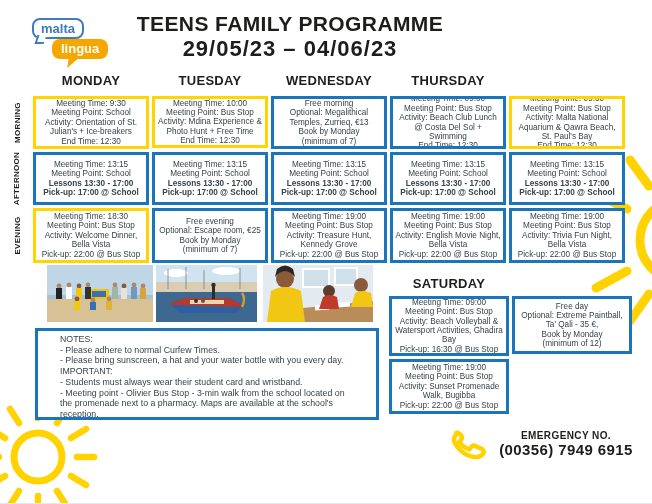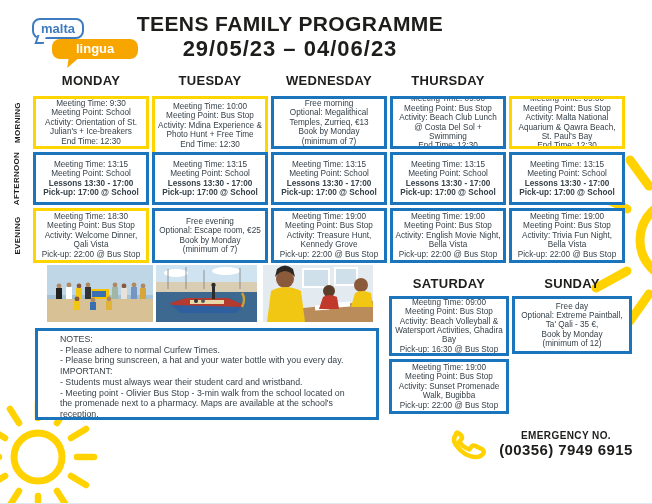--- a/index.html
+++ b/index.html
@@ -23,21 +23,21 @@
   .dates{font-size:22px;font-weight:800;letter-spacing:1px;line-height:1.2;}
   
   .logo{position:absolute;left:30px;top:12px;width:86px;height:62px;}
   .bub{position:absolute;font-weight:bold;border-radius:8px;white-space:nowrap;}
   .bub-malta{left:2px;top:6px;background:#fff;border:2.5px solid var(--logo-blue);
     color:var(--logo-blue);font-size:13px;line-height:17px;padding:0 7px;z-index:1;}
   .bub-malta:after{content:"";position:absolute;left:2px;bottom:-7px;width:7px;height:7px;
     background:#fff;border-left:2.5px solid var(--logo-blue);border-bottom:2.5px solid var(--logo-blue);
     transform:skewX(-18deg);}
   .bub-lingua{left:22px;top:27px;background:var(--logo-orange);color:#fff;
-    font-size:13px;line-height:18px;padding:1px 24px;z-index:2;}
+    font-size:13px;line-height:18px;padding:1px 9px;z-index:2;}
   .bub-lingua:after{content:"";position:absolute;left:16px;bottom:-9px;width:0;height:0;
     border-top:11px solid var(--logo-orange);border-right:11px solid transparent;
     transform:skewX(-8deg);}
   
   .dayhead,.wkhead{position:absolute;text-align:center;font-size:13px;font-weight:800;
     letter-spacing:.3px;color:var(--ink);}
   .rowlab{position:absolute;left:4px;width:26px;display:flex;align-items:center;justify-content:center;}
   .rowlab span{transform:rotate(-90deg);white-space:nowrap;font-size:8px;font-weight:bold;letter-spacing:.3px;}
   .cell{
     position:absolute;box-sizing:border-box;background:#fff;border:3px solid var(--blue);
@@ -125,21 +125,21 @@
   <div class="rowlab" style="top:208px;height:55px;">
       <span>EVENING</span>
     </div>
 
   <div class="cell yellow" style="left:33px;top:96px;width:116px;height:53px;">
       <span class="ln">Meeting Time: 9:30</span>
       <span class="ln">Meeting Point: School</span>
       <span class="ln">Activity: Orientation of St. Julian's + Ice-breakers</span>
       <span class="ln">End Time: 12:30</span>
     </div>
-  <div class="cell yellow" style="left:152px;top:96px;width:116px;height:59px;">
+  <div class="cell yellow" style="left:152px;top:96px;width:116px;height:52px;">
       <span class="ln">Meeting Time: 10:00</span>
       <span class="ln">Meeting Point: Bus Stop</span>
       <span class="ln">Activity: Mdina Experience &amp; Photo Hunt + Free Time</span>
       <span class="ln">End Time: 12:30</span>
     </div>
   <div class="cell" style="left:271px;top:96px;width:116px;height:53px;">
       <span class="ln">Free morning</span>
       <span class="ln">Optional: Megalithical Temples, Zurrieq, €13</span>
       <span class="ln">Book by Monday</span>
       <span class="ln">(minimum of 7)</span>
@@ -184,21 +184,21 @@
   <div class="cell" style="left:509px;top:152px;width:116px;height:53px;">
       <span class="ln">Meeting Time: 13:15</span>
       <span class="ln">Meeting Point: School</span>
       <span class="ln b">Lessons 13:30 - 17:00</span>
       <span class="ln b">Pick-up: 17:00 @ School</span>
     </div>
 
   <div class="cell yellow" style="left:33px;top:208px;width:116px;height:55px;">
       <span class="ln">Meeting Time: 18:30</span>
       <span class="ln">Meeting Point: Bus Stop</span>
-      <span class="ln">Activity: Welcome Dinner, Qali Vista</span>
+      <span class="ln">Activity: Welcome Dinner, Bella Vista</span>
       <span class="ln">Pick-up: 22:00 @ Bus Stop</span>
     </div>
   <div class="cell" style="left:152px;top:208px;width:116px;height:55px;">
       <span class="ln">Free evening</span>
       <span class="ln">Optional: Escape room, €25</span>
       <span class="ln">Book by Monday</span>
       <span class="ln">(minimum of 7)</span>
     </div>
   <div class="cell" style="left:271px;top:208px;width:116px;height:55px;">
       <span class="ln">Meeting Time: 19:00</span>
@@ -287,21 +287,20 @@
       <path d="M12 12 q10 -12 20 0 l-2 -8 q-8 -7 -16 0 Z" fill="#2e2620"></path>
       <path d="M4 57 L8 26 Q22 18 38 26 L42 57 Z" fill="#f2c713"></path>
       <circle cx="66" cy="26" r="6" fill="#5a3d2a"></circle>
       <path d="M56 44 L60 32 Q66 28 74 32 L76 44 Z" fill="#c0392b"></path>
       <circle cx="98" cy="20" r="7" fill="#8a5a3b"></circle>
       <path d="M88 42 L92 28 Q99 24 108 28 L110 42 Z" fill="#f2c713"></path>
     </svg>
   </div>
 
   <div class="wkhead" style="left:390px;top:276px;width:118px;">SATURDAY</div>
-  <div class="wkhead" style="left:512px;top:276px;width:120px;">SUNDAY</div>
 
   <div class="cell" style="left:389px;top:296px;width:120px;height:60px;">
       <span class="ln">Meeting Time: 09:00</span>
       <span class="ln">Meeting Point: Bus Stop</span>
       <span class="ln">Activity: Beach Volleyball &amp; Watersport Activities, Ghadira Bay</span>
       <span class="ln">Pick-up: 16:30 @ Bus Stop</span>
     </div>
   <div class="cell" style="left:389px;top:359px;width:120px;height:55px;">
       <span class="ln">Meeting Time: 19:00</span>
       <span class="ln">Meeting Point: Bus Stop</span>

